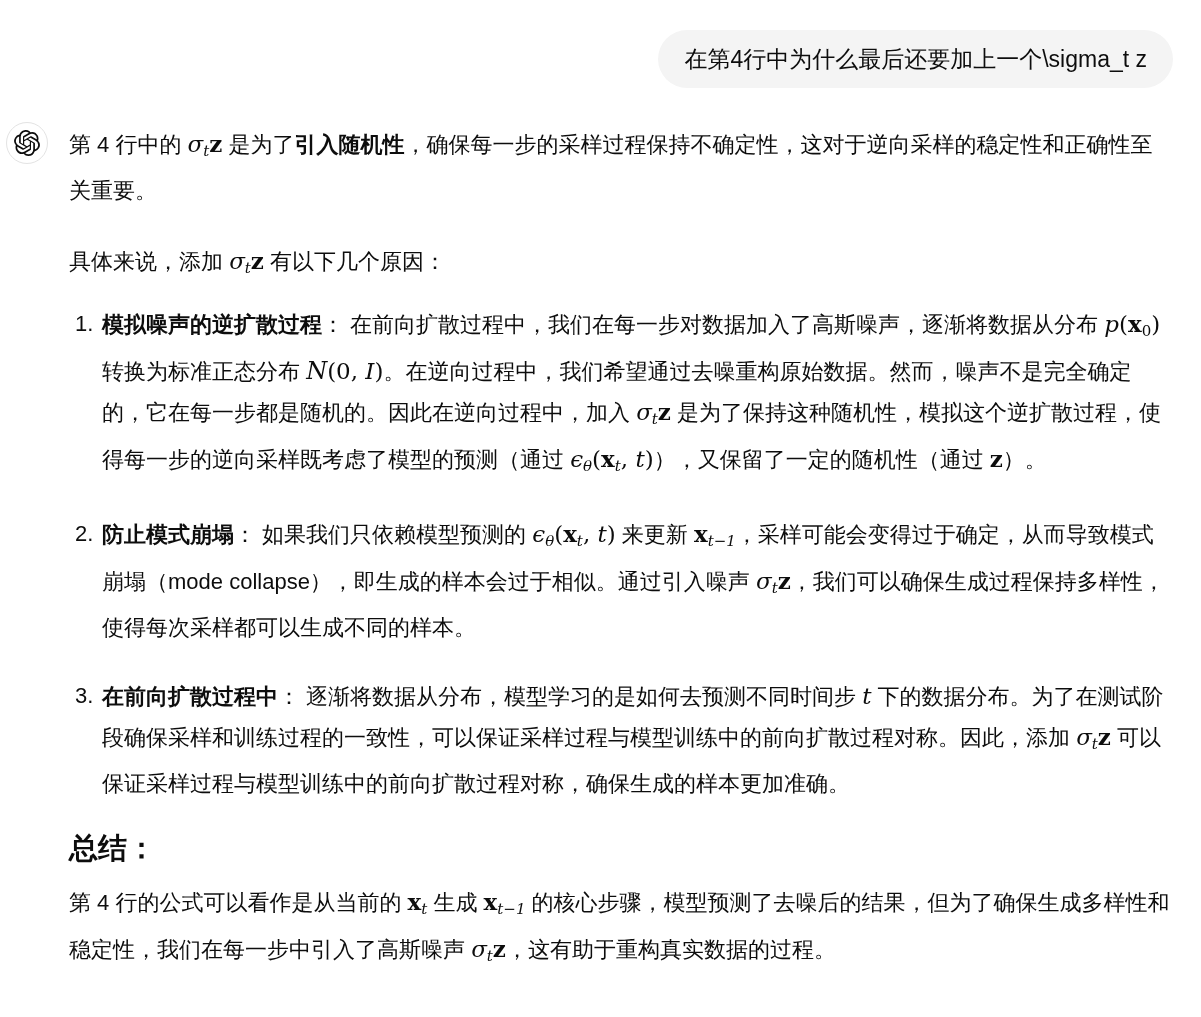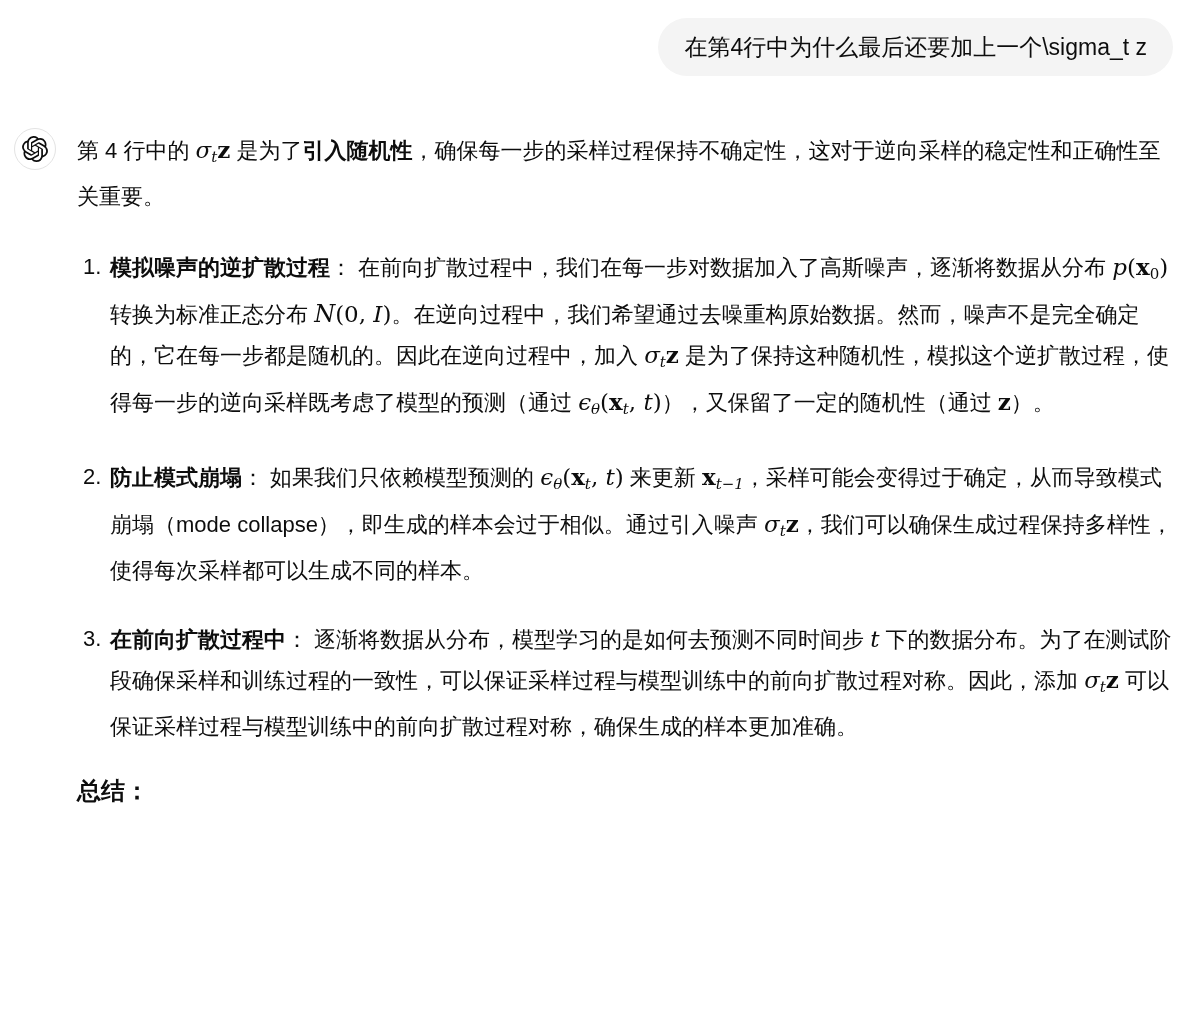--- a/index.html
+++ b/index.html
@@ -9,37 +9,37 @@
     font-family:"Liberation Sans","DejaVu Sans",sans-serif;
     color:#0d0d0d;
     font-size:22px;
     overflow:hidden;
     position:relative;
   }
   
   .user-row{
     display:flex;
     justify-content:flex-end;
-    padding:18px 28px 0 0;
+    padding:30px 28px 0 0;
   }
   .user-bubble{
     background:#f4f4f4;
     border-radius:30px;
     padding:14px 26px;
     line-height:30px;
     font-size:23px;
     max-width:760px;
     white-space:nowrap;
   }
   
   .assistant-row{
     display:flex;
     align-items:flex-start;
-    margin-top:52px;
-    padding-left:14px;
+    margin-top:34px;
+    padding-left:6px;
   }
   .avatar{
     width:42px;height:42px;
     border:1px solid #e3e3e3;
     border-radius:50%;
     display:flex;align-items:center;justify-content:center;
     flex-shrink:0;
     background:#fff;
     box-sizing:border-box;
   }
@@ -61,21 +61,21 @@
   ol.reasons li{
     position:relative;
     padding-left:33px;
     margin-bottom:28px;
   }
   ol.reasons .marker{
     position:absolute;
     left:6px;top:0;
   }
   .summary-heading{
-    font-size:24px;
+    font-size:29px;
     font-weight:700;
     margin:24px 0 18px 0;
     line-height:32px;
   }
   
   .sg-p{}
   .sg-b{font-weight:700;}
   .sg-m{font-family:"DejaVu Serif","Liberation Serif",serif;font-style:italic;font-size:23px;}
   .sg-ms{font-family:"DejaVu Serif","Liberation Serif",serif;font-style:italic;font-size:15px;vertical-align:-4px;}
   .sg-mr{font-family:"DejaVu Serif","Liberation Serif",serif;font-size:23px;}
@@ -95,32 +95,34 @@
     <span>
       <svg viewBox="0 0 24 24" fill="#0d0d0d" xmlns="http://www.w3.org/2000/svg">
         <path d="M22.2819 9.8211a5.9847 5.9847 0 0 0-.5157-4.9108 6.0462 6.0462 0 0 0-6.5098-2.9A6.0651 6.0651 0 0 0 4.9807 4.1818a5.9847 5.9847 0 0 0-3.9977 2.9 6.0462 6.0462 0 0 0 .7427 7.0966 5.98 5.98 0 0 0 .511 4.9107 6.051 6.051 0 0 0 6.5146 2.9001A5.9847 5.9847 0 0 0 13.2599 24a6.0557 6.0557 0 0 0 5.7718-4.2058 5.9894 5.9894 0 0 0 3.9977-2.9001 6.0557 6.0557 0 0 0-.7475-7.0729zm-9.022 12.6081a4.4755 4.4755 0 0 1-2.8764-1.0408l.1419-.0804 4.7783-2.7582a.7948.7948 0 0 0 .3927-.6813v-6.7369l2.02 1.1686a.071.071 0 0 1 .038.0615v5.5826a4.504 4.504 0 0 1-4.4945 4.4944zm-9.6607-4.1254a4.4708 4.4708 0 0 1-.5346-3.0137l.142.0852 4.783 2.7582a.7712.7712 0 0 0 .7806 0l5.8428-3.3685v2.3324a.0804.0804 0 0 1-.0332.0615L9.74 19.9502a4.4992 4.4992 0 0 1-6.1408-1.6464zM2.3408 7.8956a4.485 4.485 0 0 1 2.3655-1.9728V11.6a.7664.7664 0 0 0 .3879.6765l5.8144 3.3543-2.0201 1.1685a.0757.0757 0 0 1-.071 0l-4.8303-2.7865A4.504 4.504 0 0 1 2.3408 7.8956zm16.5963 3.8558L13.1038 8.364 15.1192 7.2a.0757.0757 0 0 1 .071 0l4.8303 2.7913a4.4944 4.4944 0 0 1-.6765 8.1042v-5.6772a.79.79 0 0 0-.407-.667zm2.0107-3.0231l-.142-.0852-4.7735-2.7818a.7759.7759 0 0 0-.7854 0L9.409 9.2297V6.8974a.0662.0662 0 0 1 .0284-.0615l4.8303-2.7866a4.4992 4.4992 0 0 1 6.6802 4.66zM8.3065 12.863l-2.02-1.1638a.0804.0804 0 0 1-.038-.0567V6.0742a4.4992 4.4992 0 0 1 7.3757-3.4537l-.142.0805L8.704 5.459a.7948.7948 0 0 0-.3927.6813zm1.0976-2.3654l2.602-1.4998 2.6069 1.4998v2.9994l-2.5974 1.4997-2.6067-1.4997z"></path>
       </svg>
     </span>
   </div>
 
   <div class="content">
     <p class="para-intro"><span class="sg-p">第 4 行中的 </span><span class="sg-m">σ</span><span class="sg-ms">t</span><span class="sg-mb">z</span><span class="sg-p"> 是为了</span><span class="sg-b">引入随机性</span><span class="sg-p">，确保每一步的采样过程保持不确定性，这对于逆向采样的稳定性和正确性至关重要。</span></p>
 
+    <p class="para-reasons"><span class="sg-p">具体来说，添加 </span><span class="sg-m">σ</span><span class="sg-ms">t</span><span class="sg-mb">z</span><span class="sg-p"> 有以下几个原因：</span></p>
 
     <ol class="reasons">
       <li>
         <span class="marker">1.</span>
         <span><span class="sg-b">模拟噪声的逆扩散过程</span><span class="sg-p">： 在前向扩散过程中，我们在每一步对数据加入了高斯噪声，逐渐将数据从分布 </span><span class="sg-m">p</span><span class="sg-mr">(</span><span class="sg-mb">x</span><span class="sg-mrs">0</span><span class="sg-mr">)</span><span class="sg-p"> 转换为标准正态分布 </span><span class="sg-mcal">N</span><span class="sg-mr">(0, </span><span class="sg-m">I</span><span class="sg-mr">)</span><span class="sg-p">。在逆向过程中，我们希望通过去噪重构原始数据。然而，噪声不是完全确定的，它在每一步都是随机的。因此在逆向过程中，加入 </span><span class="sg-m">σ</span><span class="sg-ms">t</span><span class="sg-mb">z</span><span class="sg-p"> 是为了保持这种随机性，模拟这个逆扩散过程，使得每一步的逆向采样既考虑了模型的预测（通过 </span><span class="sg-m">ϵ</span><span class="sg-ms">θ</span><span class="sg-mr">(</span><span class="sg-mb">x</span><span class="sg-ms">t</span><span class="sg-mr">, </span><span class="sg-m">t</span><span class="sg-mr">)</span><span class="sg-p">），又保留了一定的随机性（通过 </span><span class="sg-mb">z</span><span class="sg-p">）。</span></span>
       </li>
       <li>
         <span class="marker">2.</span>
         <span><span class="sg-b">防止模式崩塌</span><span class="sg-p">： 如果我们只依赖模型预测的 </span><span class="sg-m">ϵ</span><span class="sg-ms">θ</span><span class="sg-mr">(</span><span class="sg-mb">x</span><span class="sg-ms">t</span><span class="sg-mr">, </span><span class="sg-m">t</span><span class="sg-mr">)</span><span class="sg-p"> 来更新 </span><span class="sg-mb">x</span><span class="sg-ms">t−1</span><span class="sg-p">，采样可能会变得过于确定，从而导致模式崩塌（mode collapse），即生成的样本会过于相似。通过引入噪声 </span><span class="sg-m">σ</span><span class="sg-ms">t</span><span class="sg-mb">z</span><span class="sg-p">，我们可以确保生成过程保持多样性，使得每次采样都可以生成不同的样本。</span></span>
       </li>
       <li>
         <span class="marker">3.</span>
         <span><span class="sg-b">在前向扩散过程中</span><span class="sg-p">： 逐渐将数据从分布，模型学习的是如何去预测不同时间步 </span><span class="sg-m">t</span><span class="sg-p"> 下的数据分布。为了在测试阶段确保采样和训练过程的一致性，可以保证采样过程与模型训练中的前向扩散过程对称。因此，添加 </span><span class="sg-m">σ</span><span class="sg-ms">t</span><span class="sg-mb">z</span><span class="sg-p"> 可以保证采样过程与模型训练中的前向扩散过程对称，确保生成的样本更加准确。</span></span>
       </li>
     </ol>
 
     <div class="summary-heading">总结：</div>
 
+    <p><span class="sg-p">第 4 行的公式可以看作是从当前的 </span><span class="sg-mb">x</span><span class="sg-ms">t</span><span class="sg-p"> 生成 </span><span class="sg-mb">x</span><span class="sg-ms">t−1</span><span class="sg-p"> 的核心步骤，模型预测了去噪后的结果，但为了确保生成多样性和稳定性，我们在每一步中引入了高斯噪声 </span><span class="sg-m">σ</span><span class="sg-ms">t</span><span class="sg-mb">z</span><span class="sg-p">，这有助于重构真实数据的过程。</span></p>
   </div>
 </div>
 
 </body></html>

